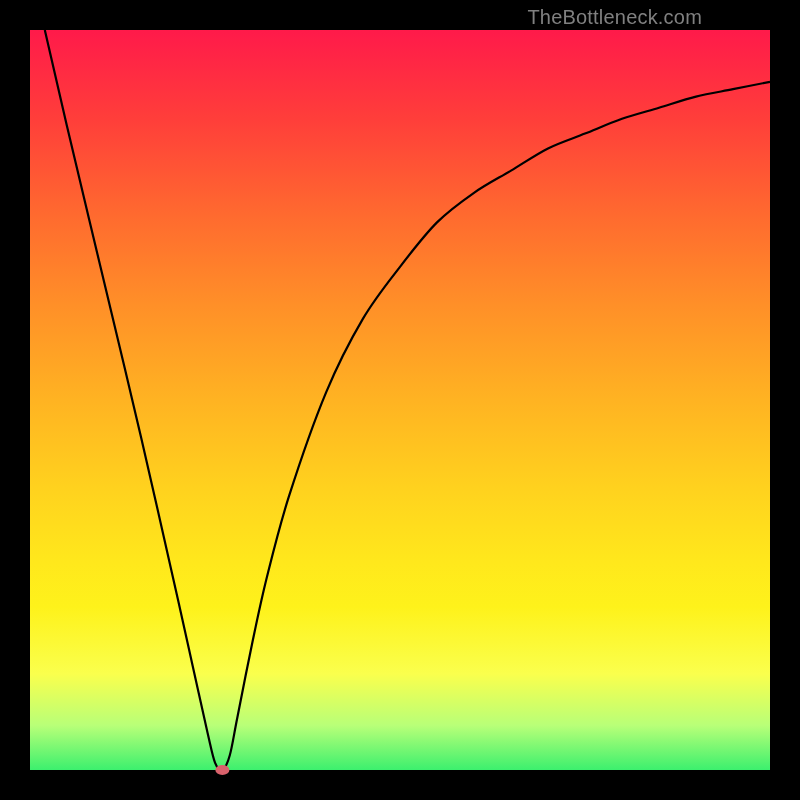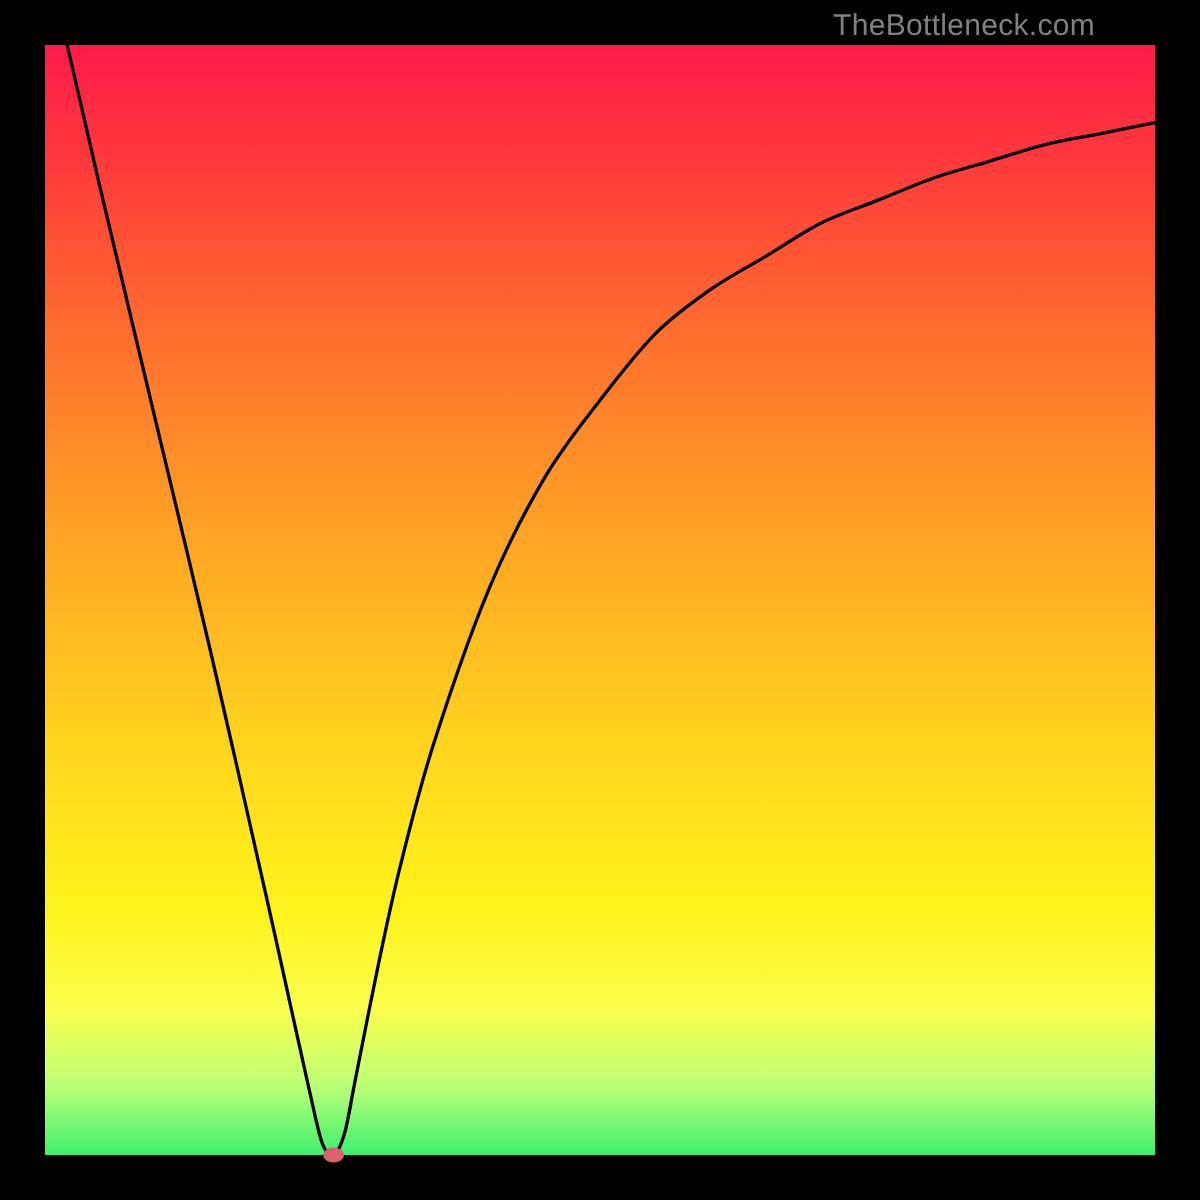--- a/index.html
+++ b/index.html
@@ -8,21 +8,20 @@
     width: 800px;
     height: 800px;
     overflow: hidden;
     background: #000;
     font-family: Arial, Helvetica, sans-serif;
   }
   .container {
     position: relative;
     width: 732px;
     height: 800px;
-    padding-left: 28px;
   }
   .plot-area {
     position: absolute;
     left: 30px;
     top: 30px;
     width: 740px;
     height: 740px;
     background: linear-gradient(
       to bottom,
       #ff1a4a 0%,

